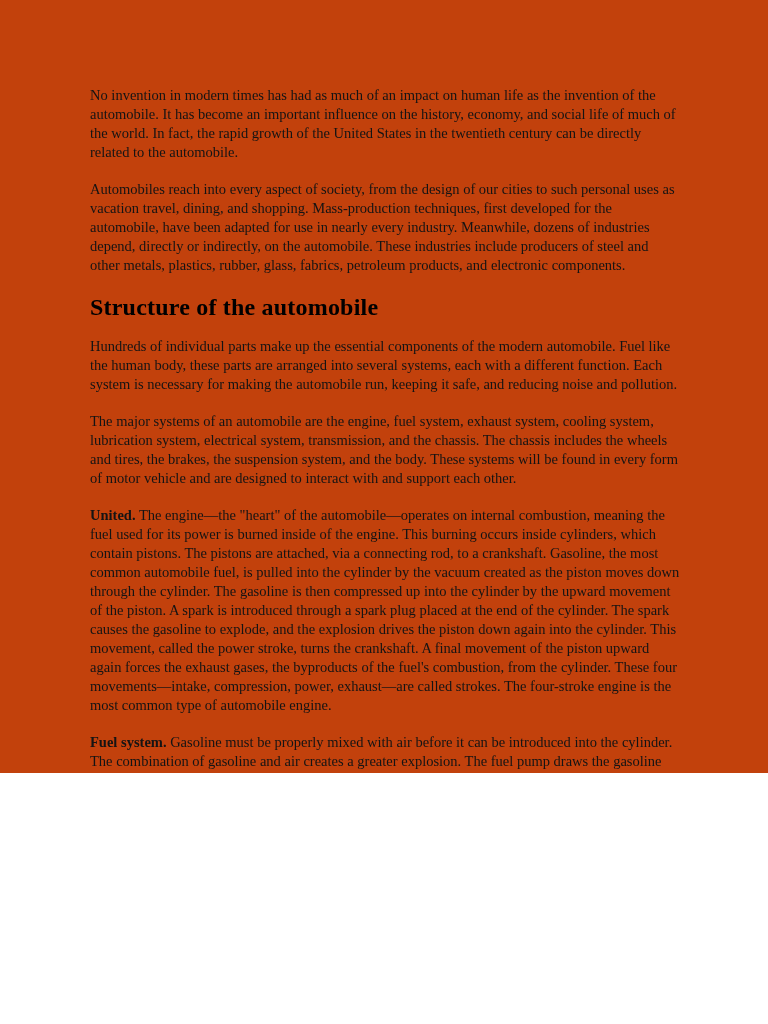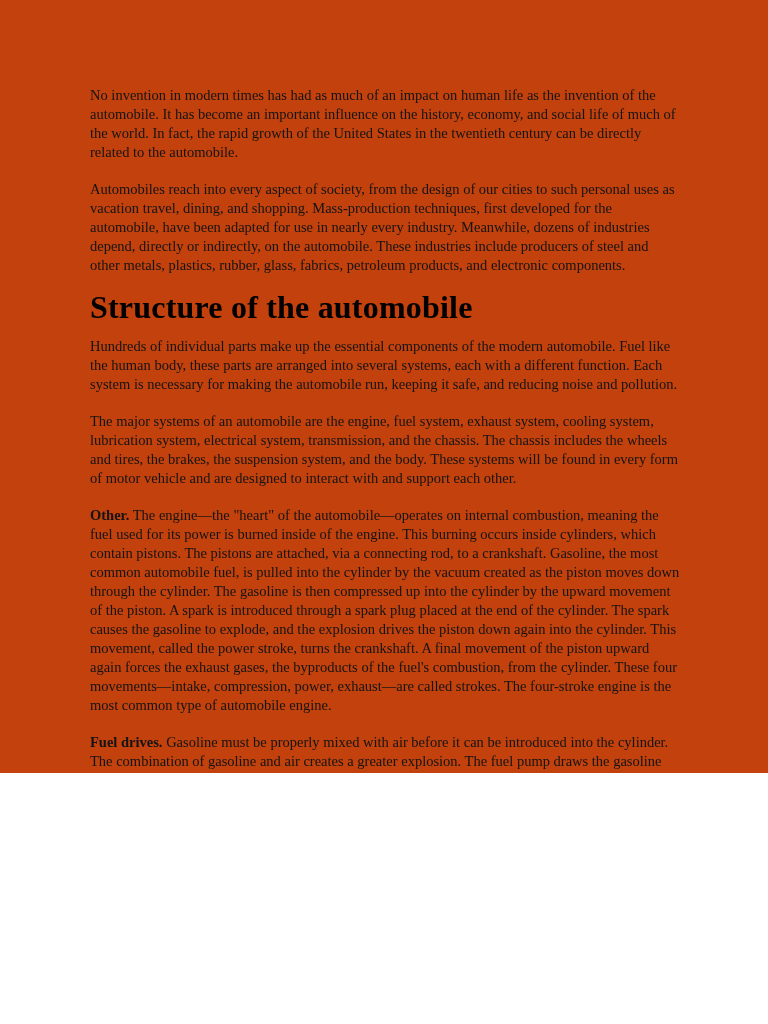--- a/index.html
+++ b/index.html
@@ -23,21 +23,21 @@
       font-size: 14.5px;
       line-height: 19px;
       color: #141414;
       text-align: left;
     }
     .content p {
       margin: 0 0 18px 0;
     }
     .section-heading {
       font-family: "Liberation Serif", "DejaVu Serif", serif;
-      font-size: 32px;
+      font-size: 24px;
       line-height: 28px;
       font-weight: bold;
       color: #000000;
       margin: 4px 0 16px 0;
       letter-spacing: 0.2px;
     }
     .lead {
       font-weight: bold;
     }
   </style>
@@ -51,23 +51,23 @@
 
     <p>Automobiles reach into every aspect of society, from the design of our cities to such personal uses as vacation travel, dining, and shopping. Mass-production techniques, first developed for the automobile, have been adapted for use in nearly every industry. Meanwhile, dozens of industries depend, directly or indirectly, on the automobile. These industries include producers of steel and other metals, plastics, rubber, glass, fabrics, petroleum products, and electronic components.</p>
 
     <h1 class="section-heading">Structure of the automobile</h1>
 
     <p>Hundreds of individual parts make up the essential components of the modern automobile. Fuel like the human body, these parts are arranged into several systems, each with a different function. Each system is necessary for making the automobile run, keeping it safe, and reducing noise and pollution.</p>
 
     <p>The major systems of an automobile are the engine, fuel system, exhaust system, cooling system, lubrication system, electrical system, transmission, and the chassis. The chassis includes the wheels and tires, the brakes, the suspension system, and the body. These systems will be found in every form of motor vehicle and are designed to interact with and support each other.</p>
 
     <p>
-      <b class="lead">Other.</b>
+      <b class="lead">United.</b>
       <span>The engine—the "heart" of the automobile—operates on internal combustion, meaning the fuel used for its power is burned inside of the engine. This burning occurs inside cylinders, which contain pistons. The pistons are attached, via a connecting rod, to a crankshaft. Gasoline, the most common automobile fuel, is pulled into the cylinder by the vacuum created as the piston moves down through the cylinder. The gasoline is then compressed up into the cylinder by the upward movement of the piston. A spark is introduced through a spark plug placed at the end of the cylinder. The spark causes the gasoline to explode, and the explosion drives the piston down again into the cylinder. This movement, called the power stroke, turns the crankshaft. A final movement of the piston upward again forces the exhaust gases, the byproducts of the fuel's combustion, from the cylinder. These four movements—intake, compression, power, exhaust—are called strokes. The four-stroke engine is the most common type of automobile engine.</span>
     </p>
 
     <p>
-      <b class="lead">Fuel drives.</b>
+      <b class="lead">Fuel system.</b>
       <span>Gasoline must be properly mixed with air before it can be introduced into the cylinder. The combination of gasoline and air creates a greater explosion. The fuel pump draws the gasoline from the gas tank mounted at the rear of the car. The gasoline is drawn into a carburetor on some cars, while it is fuel-injected on others. Both devices mix the gasoline with air (approximately 14 parts of air to 1 part of gasoline) and spray this mixture as a fine mist into the cylinders. Other parts of the fuel system include the air cleaner (a filter to ensure that the air mixed into the fuel is free of impurities) and the intake manifold (distributes the fuel mixture to the cylinders).</span>
     </p>
 
   </div>
 </div>
 
 </body></html>

